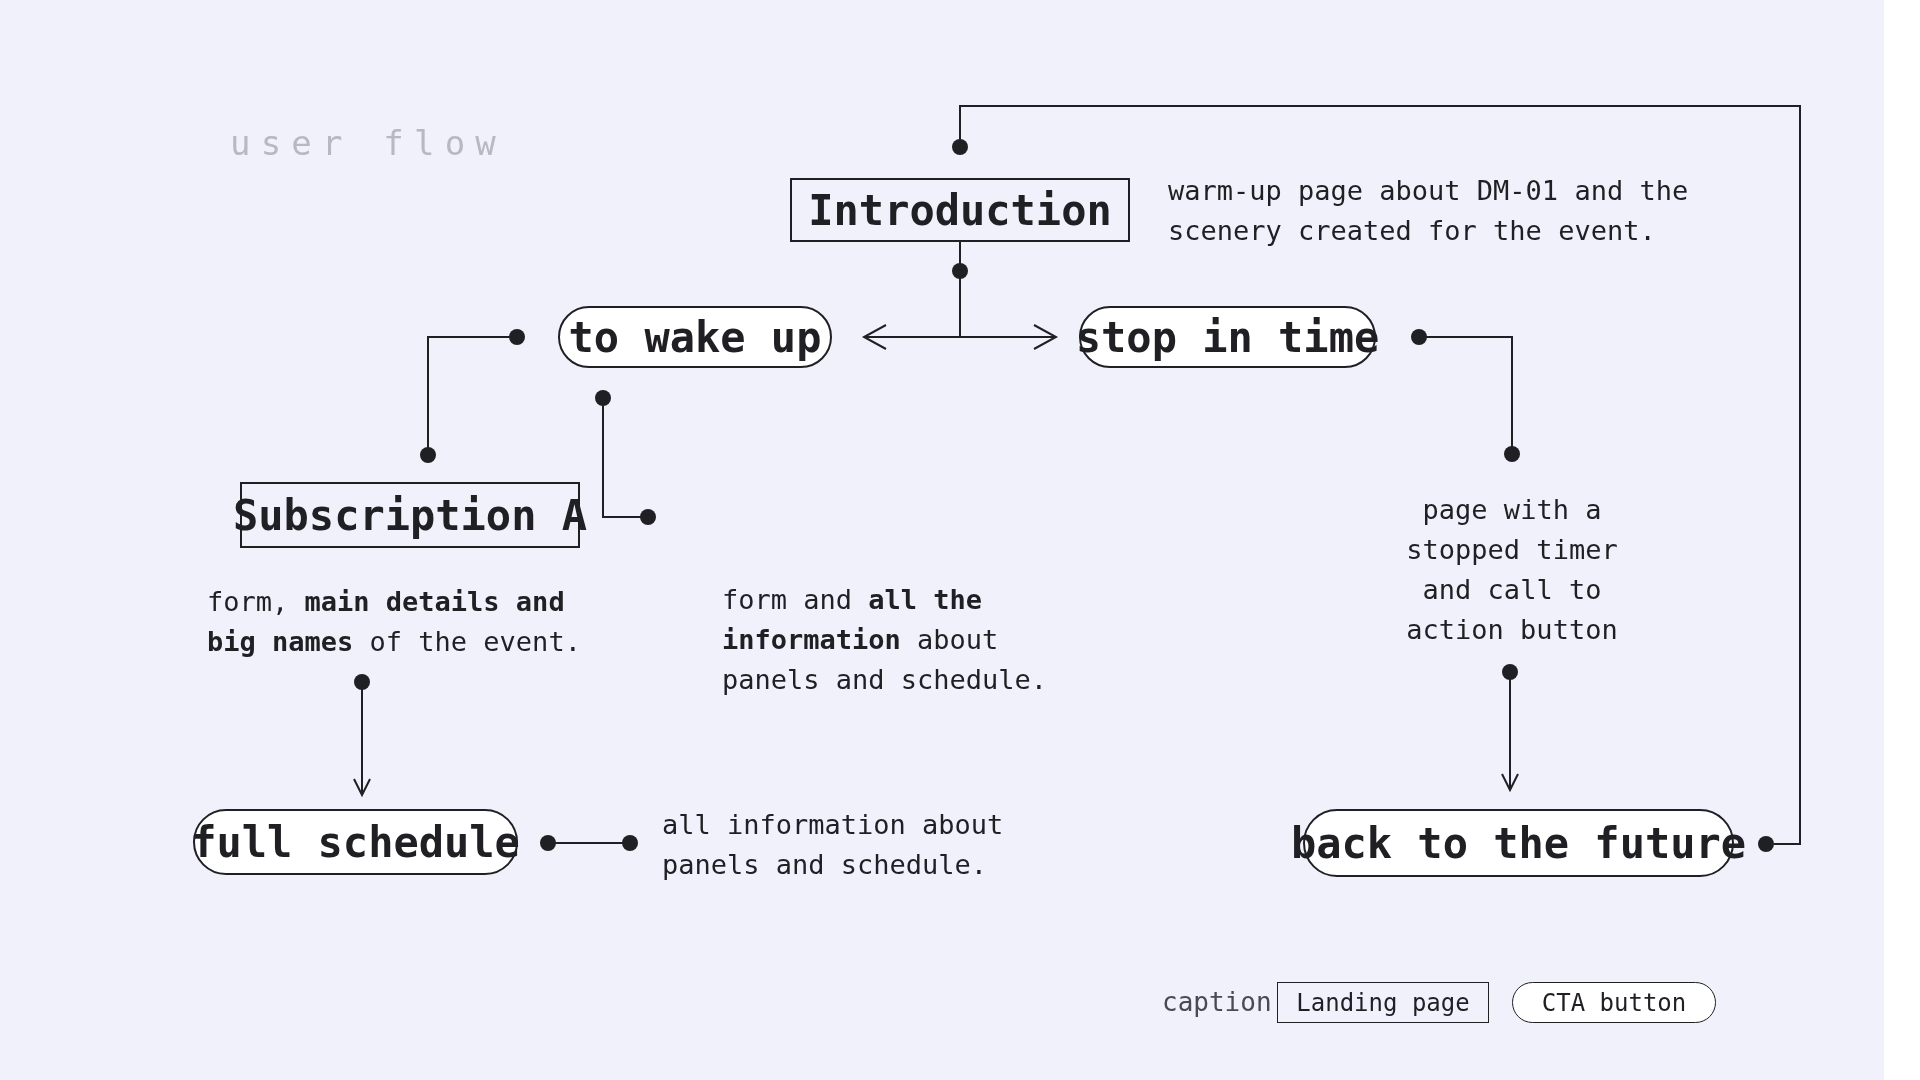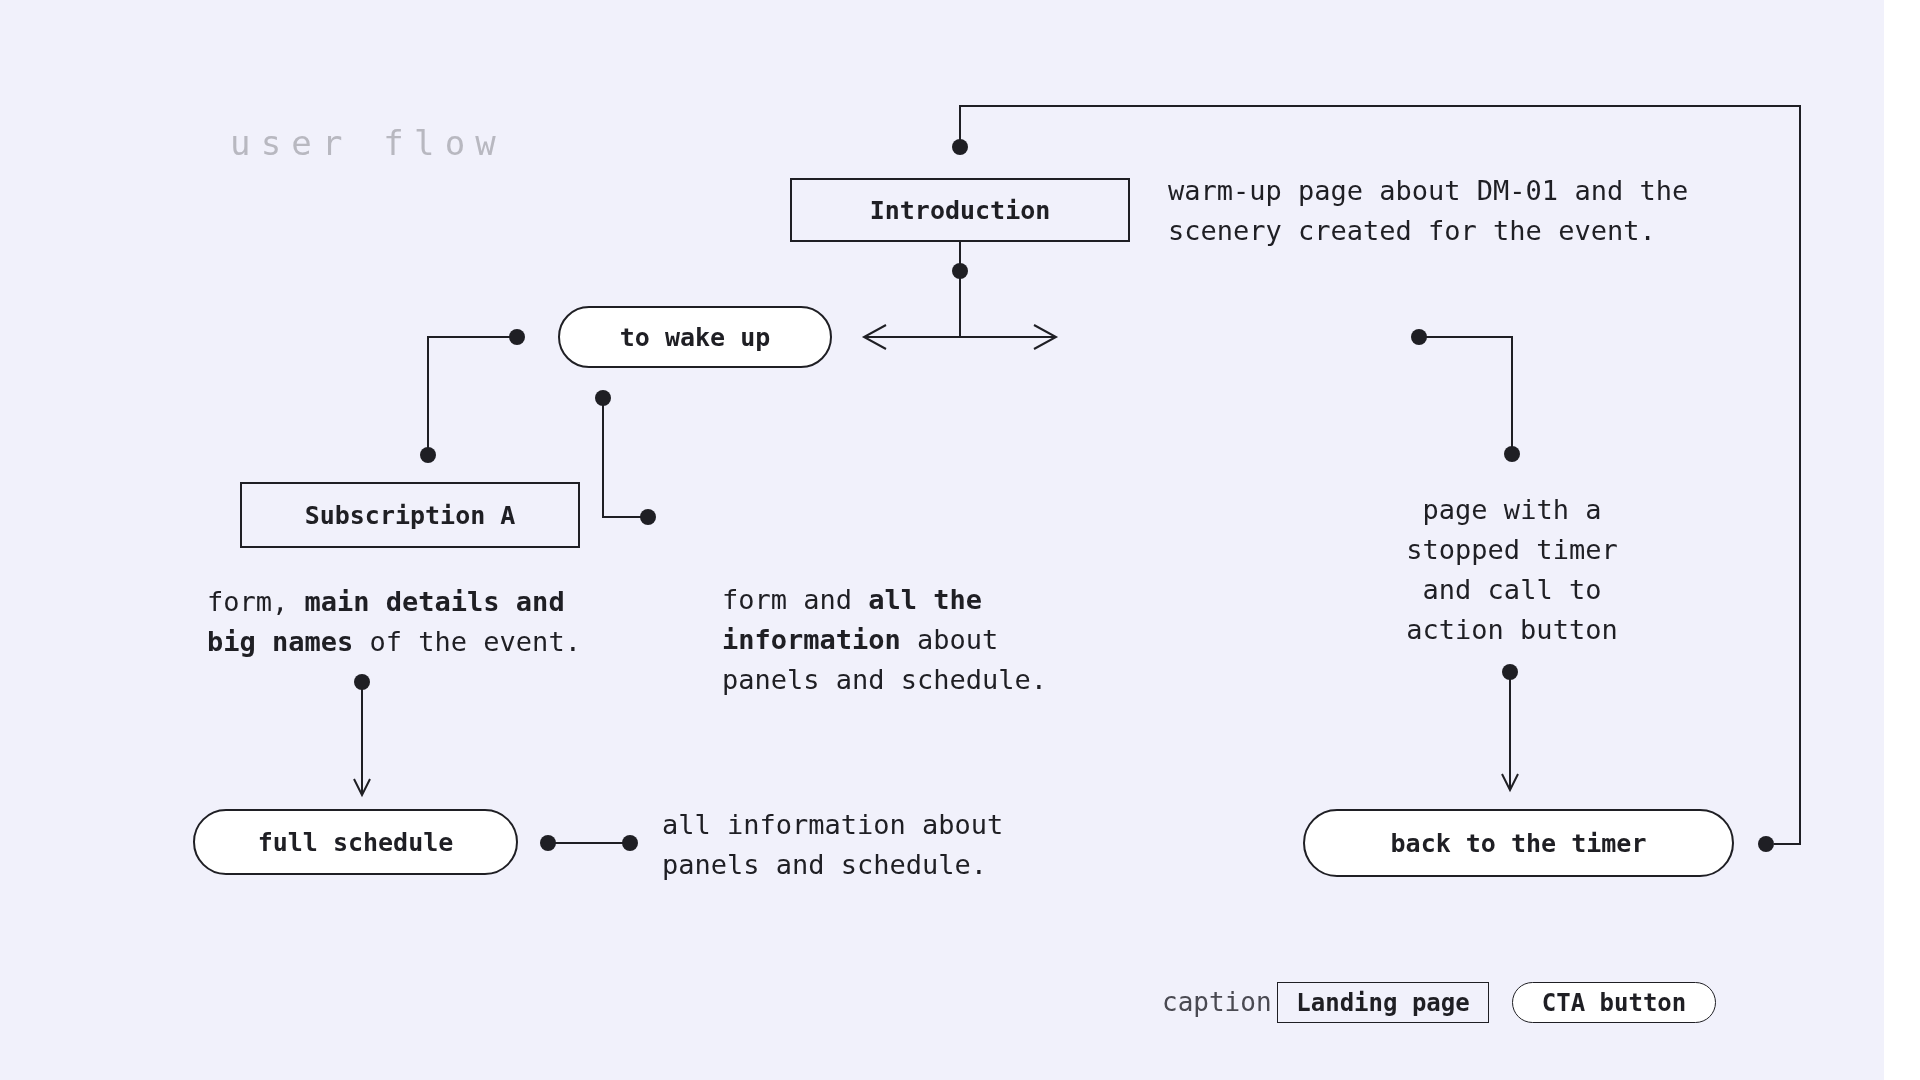--- a/index.html
+++ b/index.html
@@ -18,21 +18,21 @@
   .title{
     position:absolute;left:230px;top:124px;
     font-size:34px;line-height:38px;
     letter-spacing:0.30em;
     color:var(--title-gray,#b8b8c0);
     white-space:nowrap;
   }
   .node{
     position:absolute;
     display:flex;align-items:center;justify-content:center;
-    font-weight:bold;font-size:25px;
+    font-weight:bold;font-size:42px;
     box-sizing:border-box;
     white-space:nowrap;
     color:var(--ink,#1f1f24);
   }
   .node.rect{
     background:var(--background,#f1f1fb);
     border:2px solid var(--ink,#1f1f24);
   }
   .node.pill{
     background:var(--node-fill-white,#ffffff);
@@ -49,21 +49,21 @@
   .caption.centered{text-align:center;}
   .legend-label{
     position:absolute;
     font-size:26px;line-height:28px;
     color:var(--caption-label-gray,#4a4a52);
     white-space:nowrap;
   }
   .legend-chip{
     position:absolute;
     display:flex;align-items:center;justify-content:center;
-    font-weight:bold;font-size:24px;
+    font-weight:normal;font-size:24px;
     box-sizing:border-box;white-space:nowrap;
   }
   .legend-chip.rect{
     background:var(--background,#f1f1fb);
     border:1.5px solid var(--ink,#1f1f24);
   }
   .legend-chip.pill{
     background:var(--node-fill-white,#ffffff);
     border:1.5px solid var(--ink,#1f1f24);
     border-radius:999px;
@@ -131,32 +131,35 @@
   <div class="title">user flow</div>
 
   <div class="node rect" style="left:790px;top:178px;width:340px;height:64px;">
     <span>Introduction</span>
   </div>
 
   <div class="node pill" style="left:558px;top:306px;width:274px;height:62px;">
     <span>to wake up</span>
   </div>
 
+  <div class="node pill" style="left:1079px;top:306px;width:297px;height:62px;">
+    <span>stop in time</span>
+  </div>
 
   <div class="node rect" style="left:194px;top:482px;width:340px;height:66px;margin-left:46px;">
     <span>Subscription A</span>
   </div>
 
 
   <div class="node pill" style="left:193px;top:809px;width:325px;height:66px;">
     <span>full schedule</span>
   </div>
 
   <div class="node pill" style="left:1303px;top:809px;width:431px;height:68px;">
-    <span>back to the timer</span>
+    <span>back to the future</span>
   </div>
 
   <div class="caption" style="left:1168px;top:171px;">warm-up page about DM-01 and the
 scenery created for the event.</div>
 
   <div class="caption" style="left:207px;top:582px;"><span>form, </span><b>main details and
 big names</b><span> of the event.</span></div>
 
   <div class="caption" style="left:722px;top:580px;"><span>form and </span><b>all the
 information</b><span> about

